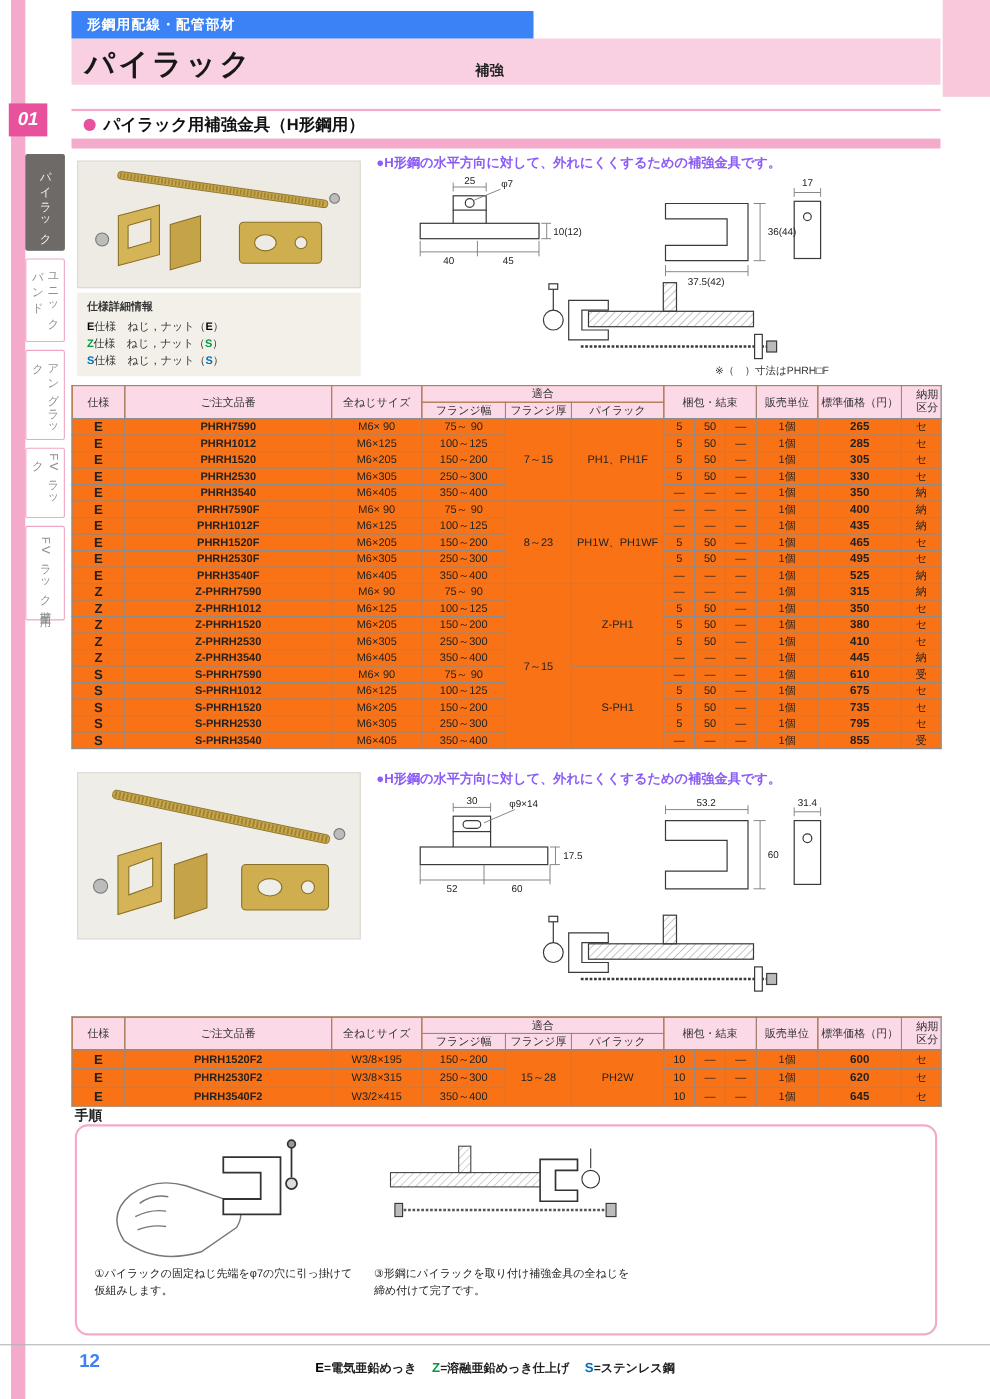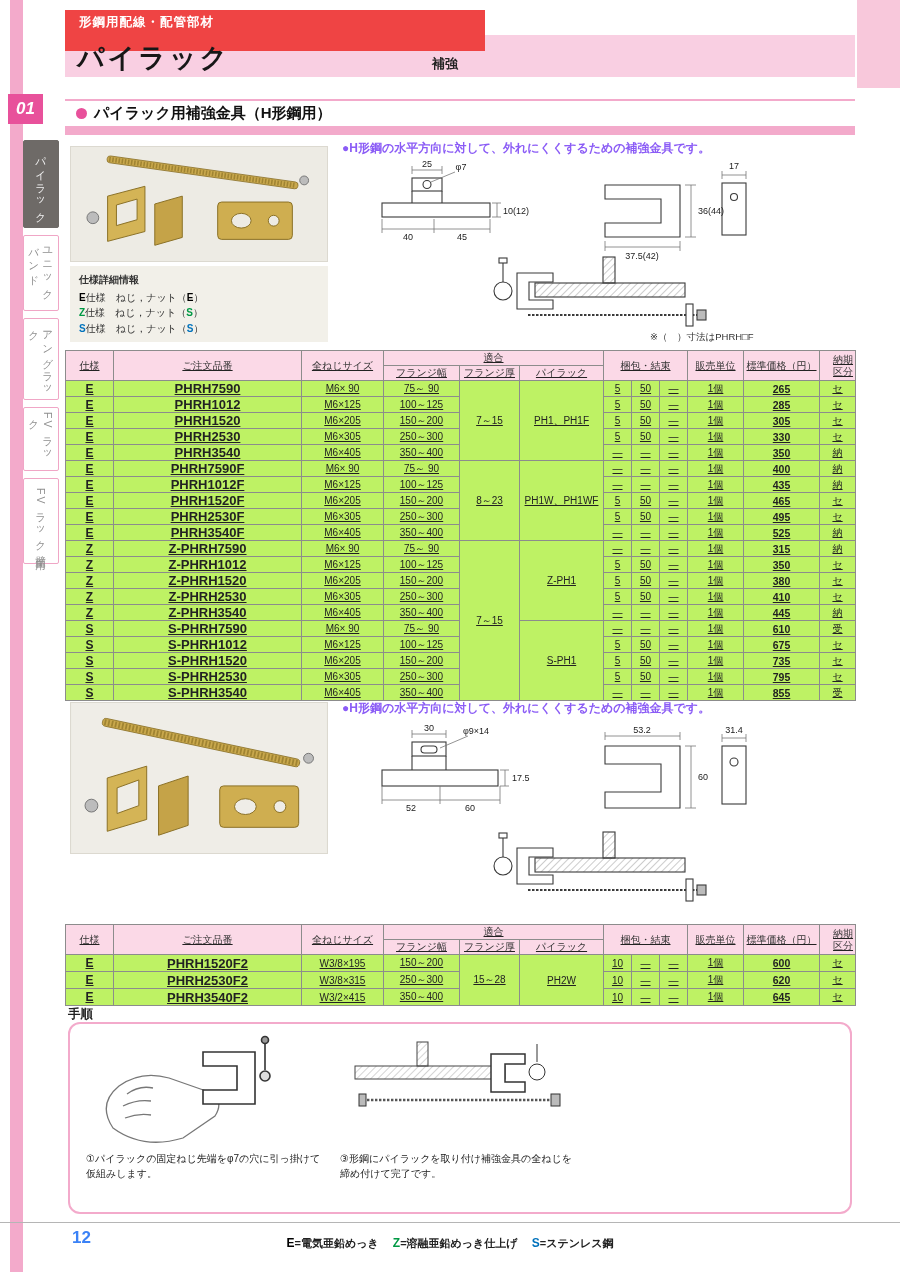--- a/index.html
+++ b/index.html
@@ -15,21 +15,21 @@
   .tab { border:1px solid #f0a6c6; background:#fff; color:#8f8f8f; writing-mode:vertical-rl;
     font-size:10.5px; letter-spacing:2px; display:flex; align-items:center; justify-content:center;
     padding:4px 0; border-radius:2px; }
   .tab.active { background:#6e6a67; border-color:#6e6a67; color:#f2f2f2; }
   .tabs .tab:nth-child(1){height:88px;} .tabs .tab:nth-child(2){height:76px;}
   .tabs .tab:nth-child(3){height:82px;} .tabs .tab:nth-child(4){height:64px;}
   .tabs .tab:nth-child(5){height:86px;}
 
   
   .title-band { left:65px; top:35px; width:790px; height:42px; background:#f9cfe2; }
-  .category-bar { left:65px; top:10px; width:420px; height:41px; background:#ef4444; color:#fff;
+  .category-bar { left:65px; top:10px; width:420px; height:25px; background:#3b82f6; color:#fff;
     font-size:12.5px; font-weight:bold; line-height:25px; padding-left:14px; letter-spacing:1px; }
   .page-title { left:77px; top:40px; font-size:27px; font-weight:bold; color:#171717; letter-spacing:3px; }
   .subtitle { left:432px; top:55px; font-size:13px; font-weight:bold; }
   .corner-accent { left:857px; top:0; width:43px; height:88px; background:#f8c8db; }
   .rule-thin { left:65px; top:99px; width:790px; height:2px; background:#f3aacb; }
   .section-heading { left:76px; top:104px; display:flex; align-items:center; gap:7px;
     font-size:15px; font-weight:bold; color:#111; }
   .bullet { width:11px; height:11px; border-radius:50%; background:#e8519b; }
   .rule-thick { left:65px; top:126px; width:790px; height:9px; background:#f3aacb; }
 
@@ -43,30 +43,30 @@
   .si-letter,.si-paren { font-weight:bold; }
 
   .intro { font-size:12px; font-weight:bold; color:#8b5cf6; }
   .intro1 { left:342px; top:140px; } .intro2 { left:342px; top:700px; }
   .drawing1 { left:360px; top:157px; } .drawing2 { left:360px; top:720px; }
   svg text { font-family:inherit; font-size:9px; fill:#222; text-anchor:middle; }
   svg text.ta-s { text-anchor:start; }
   svg text.note { font-size:9.5px; fill:#333; text-anchor:start; }
 
   
-  .ptable { border-collapse:collapse; table-layout:fixed; width:790px; background:#bef264;text-decoration:underline; }
+  .ptable { border-collapse:collapse; table-layout:fixed; width:790px; background:#f97316; }
   .t1 { left:65px; top:350px; } .t2 { left:65px; top:924px; }
   .ptable th,.ptable td { border:1px solid #8c8c8c; font-size:10px; text-align:center;
     padding:0 2px; color:#222; white-space:pre; overflow:hidden; vertical-align:middle; }
   .ptable thead th { background:#fbd9e7; font-weight:normal; color:#333; height:15px; }
   .th-delivery span { display:block; line-height:1.15;text-align:right; }
   .t1 td { height:14px; } .t2 td { height:17px; }
   .ptable td.spec { font-weight:bold; font-size:12px; }
   .spec-e { color:#000000; } .spec-z { color:#009944; } .spec-s { color:#0072bc; }
-  .ptable td.part { font-weight:bold; font-size:13px; }
+  .ptable td.part { font-weight:bold; font-size:10px; }
   .ptable td.price { font-weight:bold; font-size:10.5px;margin-top:16px; }
 
   
   .proc-title { left:68px; top:1006px; font-size:12.5px; font-weight:bold; }
   .proc-box { left:68px; top:1022px; width:784px; height:192px; border:2px solid #f3aacb;
     border-radius:12px; display:flex; gap:8px; padding:8px 12px; background:#fff; }
   .step { width:246px; display:flex; flex-direction:column; align-items:center; }
   .step-caption { font-size:10px; line-height:1.45; color:#222; align-self:stretch; padding:2px 4px 0; }
 
   

